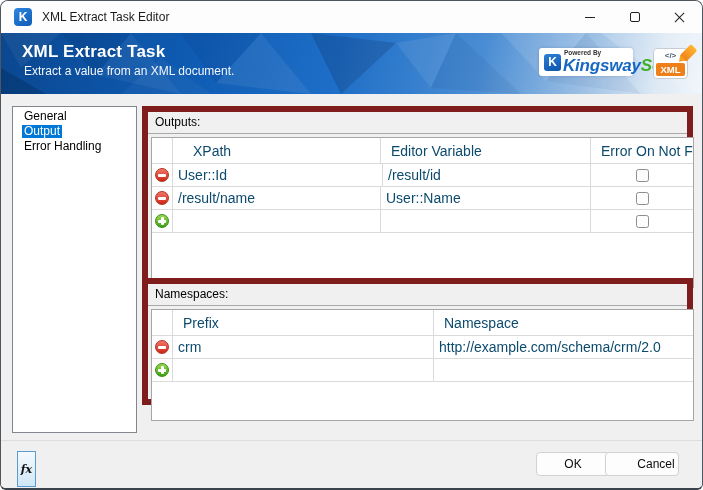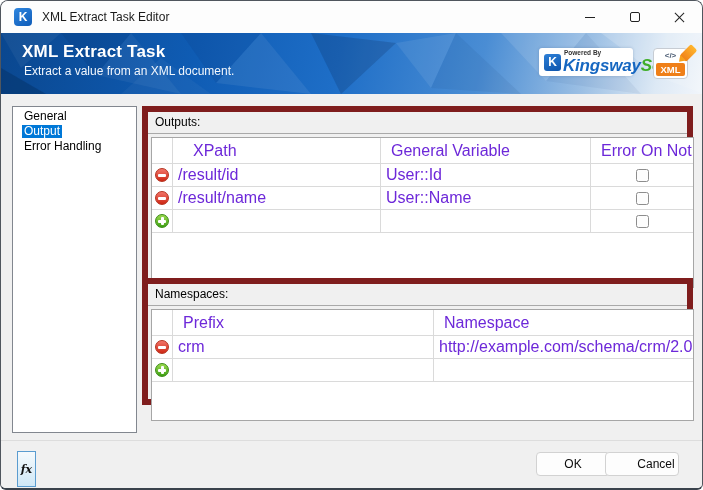--- a/index.html
+++ b/index.html
@@ -106,21 +106,21 @@
   
   .datagrid{
     position:absolute; left:3px; top:25px;
     background:#ffffff; border:1px solid #a6a6a6;
   }
   .dg-outputs{ width:543px; height:151px; }
   .dg-namespaces{ width:543px; height:112px; }
   .dg-row{ display:flex; }
   .cell{
     border-right:1px solid #dadada; border-bottom:1px solid #dadada;
-    font-size:16px; color:#6d28d9; display:flex; align-items:center;
+    font-size:14px; color:#0c4a6e; display:flex; align-items:center;
     overflow:hidden; white-space:nowrap;
   }
   .cell:last-child{ border-right:none; }
   .dg-row{ height:23px; }
   .dg-row.dg-header{ height:26px; }
   .hdr{ padding-left:10px; }
   .hdr.indent{ padding-left:20px; }
   .txt{ padding-left:5px; }
   .c0{ width:21px; justify-content:center; }
   .o-c1{ width:208px; } .o-c2{ width:210px; } .o-c3{ flex:1; }
@@ -227,31 +227,31 @@
       <span>Error Handling</span>
     </div>
   </div>
 
   <div class="groupbox gb-outputs">
     <div class="gb-label">Outputs:</div>
     <div class="datagrid dg-outputs">
       <div class="dg-row dg-header">
         <div class="cell c0"></div>
         <div class="cell o-c1 hdr indent">XPath</div>
-        <div class="cell o-c2 hdr">General Variable</div>
+        <div class="cell o-c2 hdr">Editor Variable</div>
         <div class="cell o-c3 hdr">Error On Not Found</div>
       </div>
       <div class="dg-row">
         <div class="cell c0">
             <span class="icon-remove">
               <i></i>
             </span>
           </div>
+        <div class="cell o-c2 txt">User::Id</div>
         <div class="cell o-c1 txt">/result/id</div>
-        <div class="cell o-c2 txt">User::Id</div>
         <div class="cell o-c3 center">
             <span class="checkbox"></span>
           </div>
       </div>
       <div class="dg-row">
         <div class="cell c0">
             <span class="icon-remove">
               <i></i>
             </span>
           </div>

